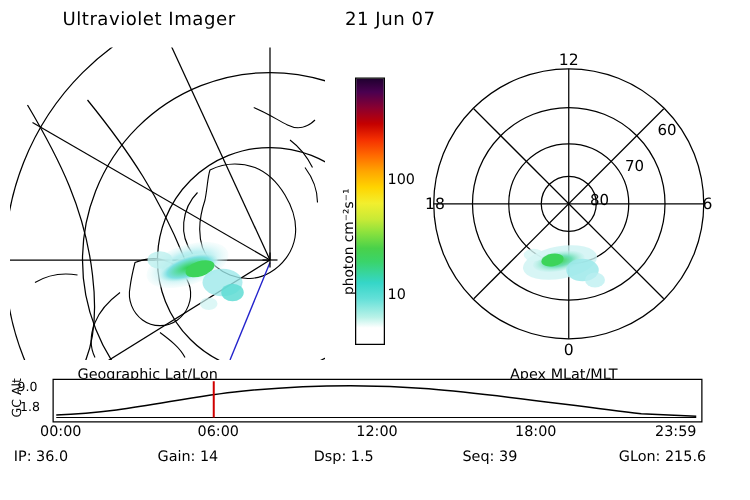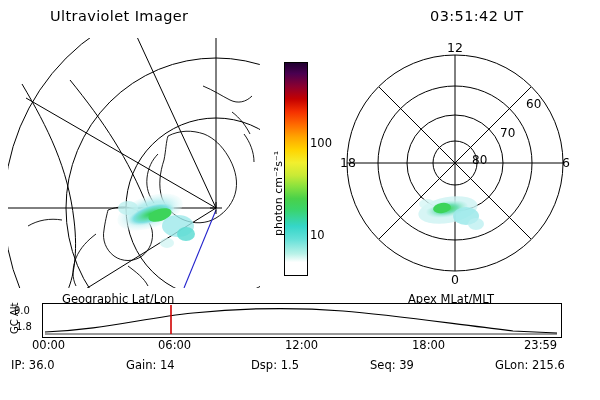--- a/index.html
+++ b/index.html
@@ -67,21 +67,21 @@
   .frow span{position:absolute;white-space:nowrap;}
   .c1{left:3px;} .c2{left:118px;} .c3{left:243px;} .c4{left:362px;} .c5{left:487px;}
 </style>
 </head>
 <body>
 
 <div class="root">
 
   <div class="abs hdr">
     <span class="t1">Ultraviolet Imager</span>
-    <span class="t3">03:51:42 UT</span>
+    <span class="t2">21 Jun 07</span>
   </div>
 
   <div class="abs leftpanel">
     <svg width="252" height="250" viewBox="0 0 252 250">
       <defs>
         <clipPath id="lclip">
             <rect x="0" y="0" width="252" height="250"></rect>
           </clipPath>
         <radialGradient id="emisA" cx="50%" cy="50%" r="50%">
           <stop offset="0%" stop-color="#2fd24f"></stop>

